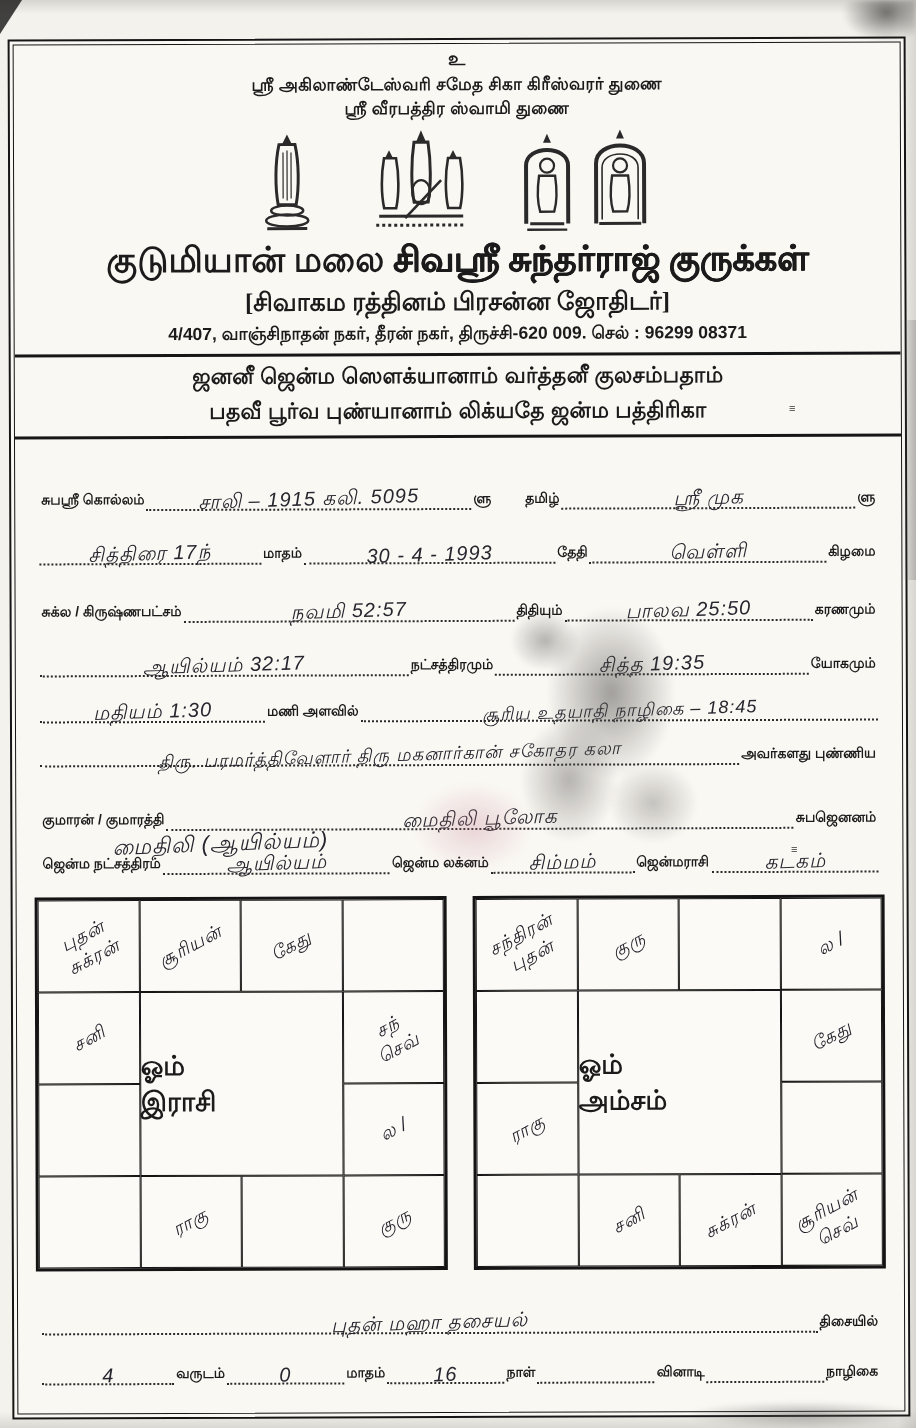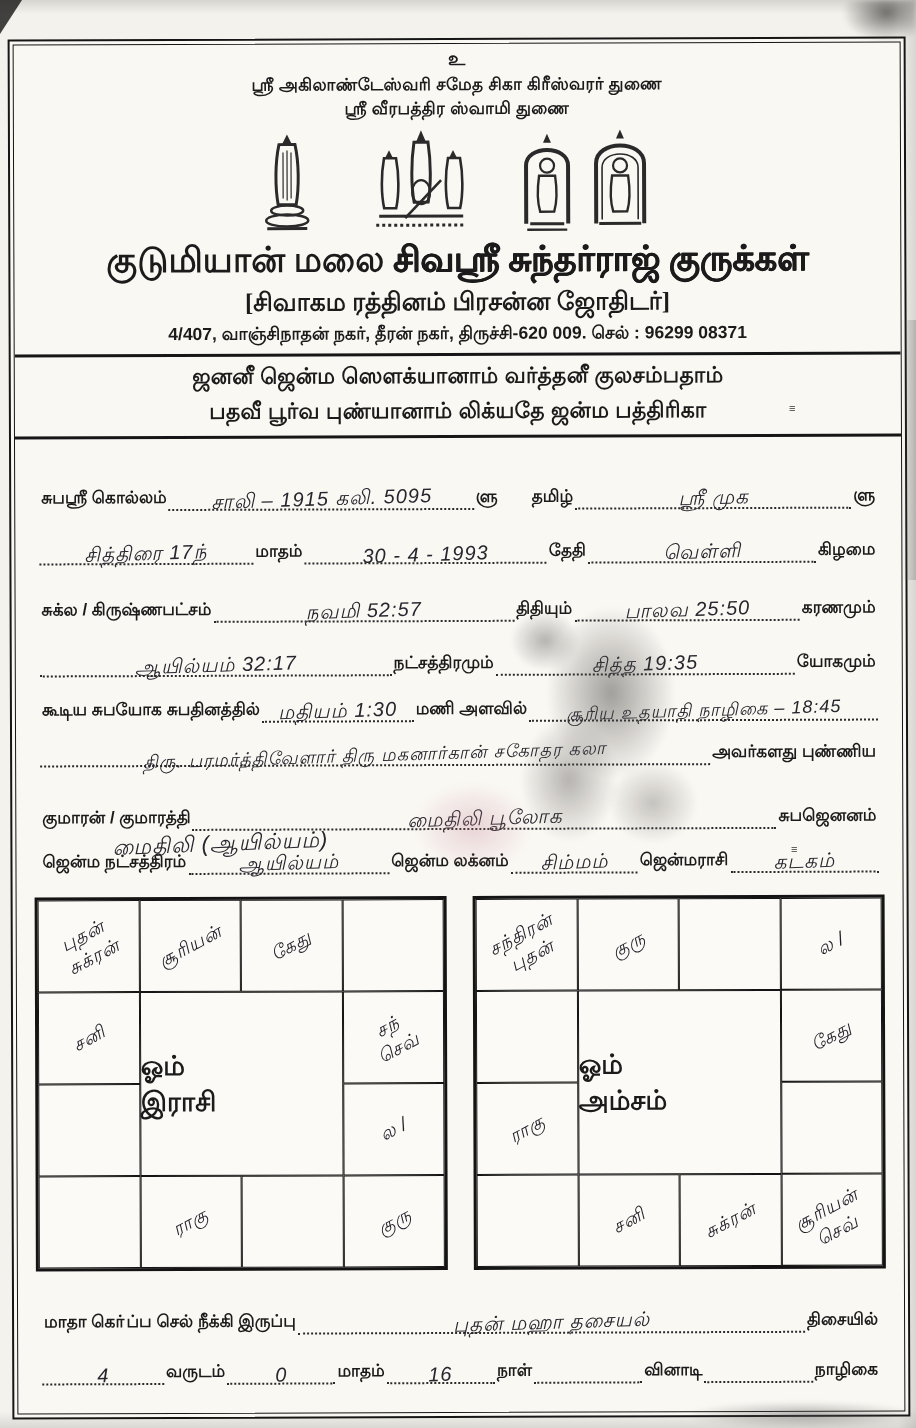--- a/index.html
+++ b/index.html
@@ -52,21 +52,21 @@
   .title{margin-top:8px;font-size:35px;font-weight:700;white-space:nowrap;
     font-family:"Liberation Serif", serif;}
   .title .bold{text-shadow:.8px 0 0 currentColor, 0 .4px 0 currentColor;}
   .subtitle{margin-top:4px;font-size:25px;font-weight:700;font-family:"Liberation Serif", serif;}
   .address{margin-top:4px;font-size:17.5px;font-weight:700;}
   .rule{margin-top:8px;border-top:3px solid #161616;}
   .shloka{font-size:22px;font-weight:700;margin-top:7px;letter-spacing:.2px;}
   .rule2{margin-top:9px;border-top:3px solid #161616;}
 
   .frow{display:flex;align-items:flex-end;padding:0 24px;}
-  .lbl{font-weight:700;font-size:17px;white-space:nowrap;padding:0 2px 2px 2px;}
+  .lbl{font-weight:700;font-size:14px;white-space:nowrap;padding:0 2px 2px 2px;}
   .fill{flex:1;border-bottom:2.6px dotted #2a2a2a;display:flex;justify-content:center;
     align-items:flex-end;min-width:14px;height:34px;}
   .gap{width:30px;}
   .hw{font-style:italic;font-size:20px;white-space:nowrap;color:#26262e;
     transform:rotate(-1.6deg);position:relative;top:4px;letter-spacing:1px;}
   .hw.small{font-size:18px;}
   .note-hw{position:absolute;left:96px;top:786px;font-style:italic;font-size:22px;
     color:#26262e;transform:rotate(-2deg);letter-spacing:1px;}
 
   .charts{display:flex;justify-content:space-between;padding:0 18px;margin-top:22px;position:relative;}
@@ -200,21 +200,20 @@
           <span class="hw">ஆயில்யம் 32:17</span>
         </span>
         <span class="lbl">நட்சத்திரமும்</span>
         <span class="fill" style="flex:1.7;">
           <span class="hw">சித்த 19:35</span>
         </span>
         <span class="lbl">யோகமும்</span>
       </div>
 
       <div class="frow" style="margin-top:10px;">
-        <span class="lbl">கூடிய சுபயோக சுபதினத்தில்</span>
         <span class="fill" style="flex:1;">
           <span class="hw">மதியம் 1:30</span>
         </span>
         <span class="lbl">மணி அளவில்</span>
         <span class="fill" style="flex:2.3;">
           <span class="hw small">சூரிய உதயாதி நாழிகை – 18:45</span>
         </span>
       </div>
 
       <div class="frow" style="margin-top:8px;">
@@ -335,21 +334,20 @@
               <span class="cellhw">சுக்ரன்</span>
             </div>
           <div class="cell">
               <span class="cellhw">சூரியன்
 செவ்</span>
             </div>
         </div>
       </div>
 
       <div class="frow" style="margin-top:28px;">
-        <span class="lbl">மாதா கொ்ப்ப செல் நீக்கி இருப்பு</span>
         <span class="fill">
           <span class="hw">புதன் மஹா தசையல்</span>
         </span>
         <span class="lbl">திசையில்</span>
       </div>
 
       <div class="frow" style="margin-top:14px;">
         <span class="fill" style="flex:.9;">
           <span class="hw">4</span>
         </span>

